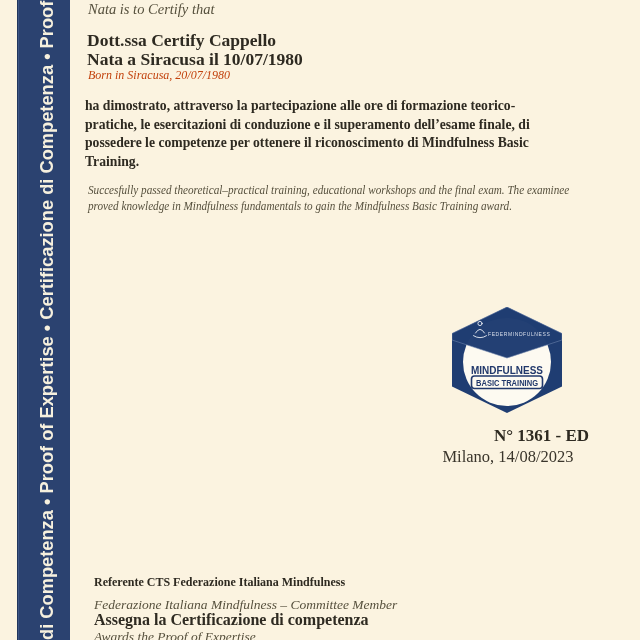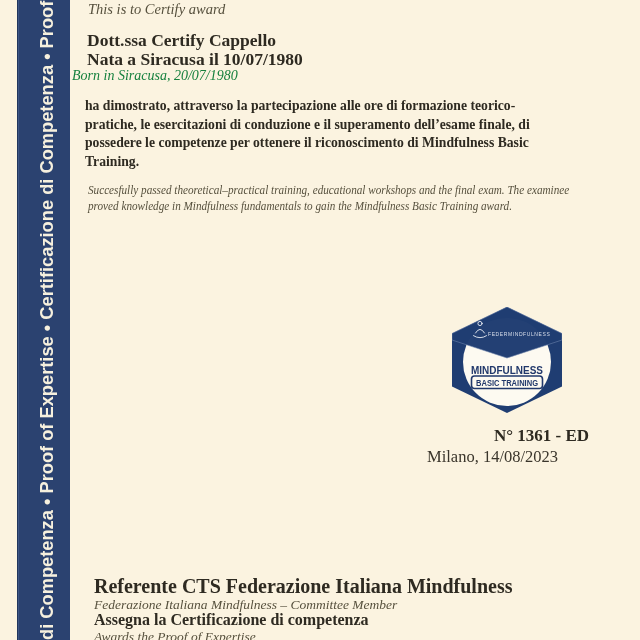--- a/index.html
+++ b/index.html
@@ -10,44 +10,44 @@
              border-left:1px solid #20345c;box-shadow:inset 1px 0 0 #3c5585;}
   .band-text{position:absolute;left:16px;top:0;height:640px;
              writing-mode:vertical-rl;transform:rotate(180deg);
              font-family:"Liberation Sans",sans-serif;font-weight:700;font-size:20px;
              letter-spacing:0;color:#F6F0DE;white-space:nowrap;line-height:26px;}
   
   .abs{position:absolute;}
   .certify{left:88px;top:1px;font-style:italic;font-size:14.5px;color:#56503d;}
   .name{left:87px;top:30px;font-weight:700;font-size:17.5px;color:#2e2a21;}
   .birth-it{left:87px;top:49px;font-weight:700;font-size:17.5px;color:#2e2a21;}
-  .birth-en{left:72px;top:68px;font-style:italic;font-size:14px;color:#15803d;}
+  .birth-en{left:88px;top:68px;font-style:italic;font-size:12px;color:#c2410c;}
   .body-it{left:85px;top:96px;font-weight:700;font-size:15.2px;line-height:18.6px;color:#2e2a21;
            white-space:pre;transform:scaleX(.9);transform-origin:0 0;}
   .body-en{left:88px;top:182px;font-style:italic;font-size:13px;line-height:16px;color:#56503d;
            white-space:pre;transform:scaleX(.86);transform-origin:0 0;}
   .badge{left:452px;top:307px;width:110px;height:106px;}
   .cert-no{left:427px;top:426px;width:162px;text-align:right;font-weight:700;font-size:17px;color:#2e2a21;}
-  .place-date{left:427px;top:447px;width:162px;font-size:16.5px;color:#3a352b;}
-  .sig-role-it{left:94px;top:575px;font-weight:700;font-size:20px;color:#2e2a21;}
+  .place-date{left:427px;top:447px;width:162px;text-align:center;font-size:16.5px;color:#3a352b;}
+  .sig-role-it{left:94px;top:575px;font-weight:700;font-size:12px;color:#2e2a21;}
   .sig-role-en{left:94px;top:597px;font-style:italic;font-size:13.5px;color:#56503d;}
   .award-it{left:94px;top:611px;font-weight:700;font-size:16px;color:#2e2a21;}
   .award-en{left:94px;top:629px;font-style:italic;font-size:13.5px;color:#56503d;}
   .badge text{font-family:"Liberation Sans",sans-serif;}
 </style>
 </head>
 <body>
 
 <div class="canvas">
 
   <div class="side-band">
     <div class="band-text" style="font-size: 18.2857px;">di Competenza • Proof of Expertise • Certificazione di Competenza • Proof</div>
   </div>
 
-  <div class="abs certify">This is to Certify award</div>
+  <div class="abs certify">Nata is to Certify that</div>
   <div class="abs name">Dott.ssa Certify Cappello</div>
   <div class="abs birth-it">Nata a Siracusa il 10/07/1980</div>
   <div class="abs birth-en">Born in Siracusa, 20/07/1980</div>
 
   <div class="abs body-it">ha dimostrato, attraverso la partecipazione alle ore di formazione teorico-
 pratiche, le esercitazioni di conduzione e il superamento dell’esame finale, di
 possedere le competenze per ottenere il riconoscimento di Mindfulness Basic
 Training.</div>
   <div class="abs body-en">Succesfully passed theoretical–practical training, educational workshops and the final exam. The examinee
 proved knowledge in Mindfulness fundamentals to gain the Mindfulness Basic Training award.</div>

